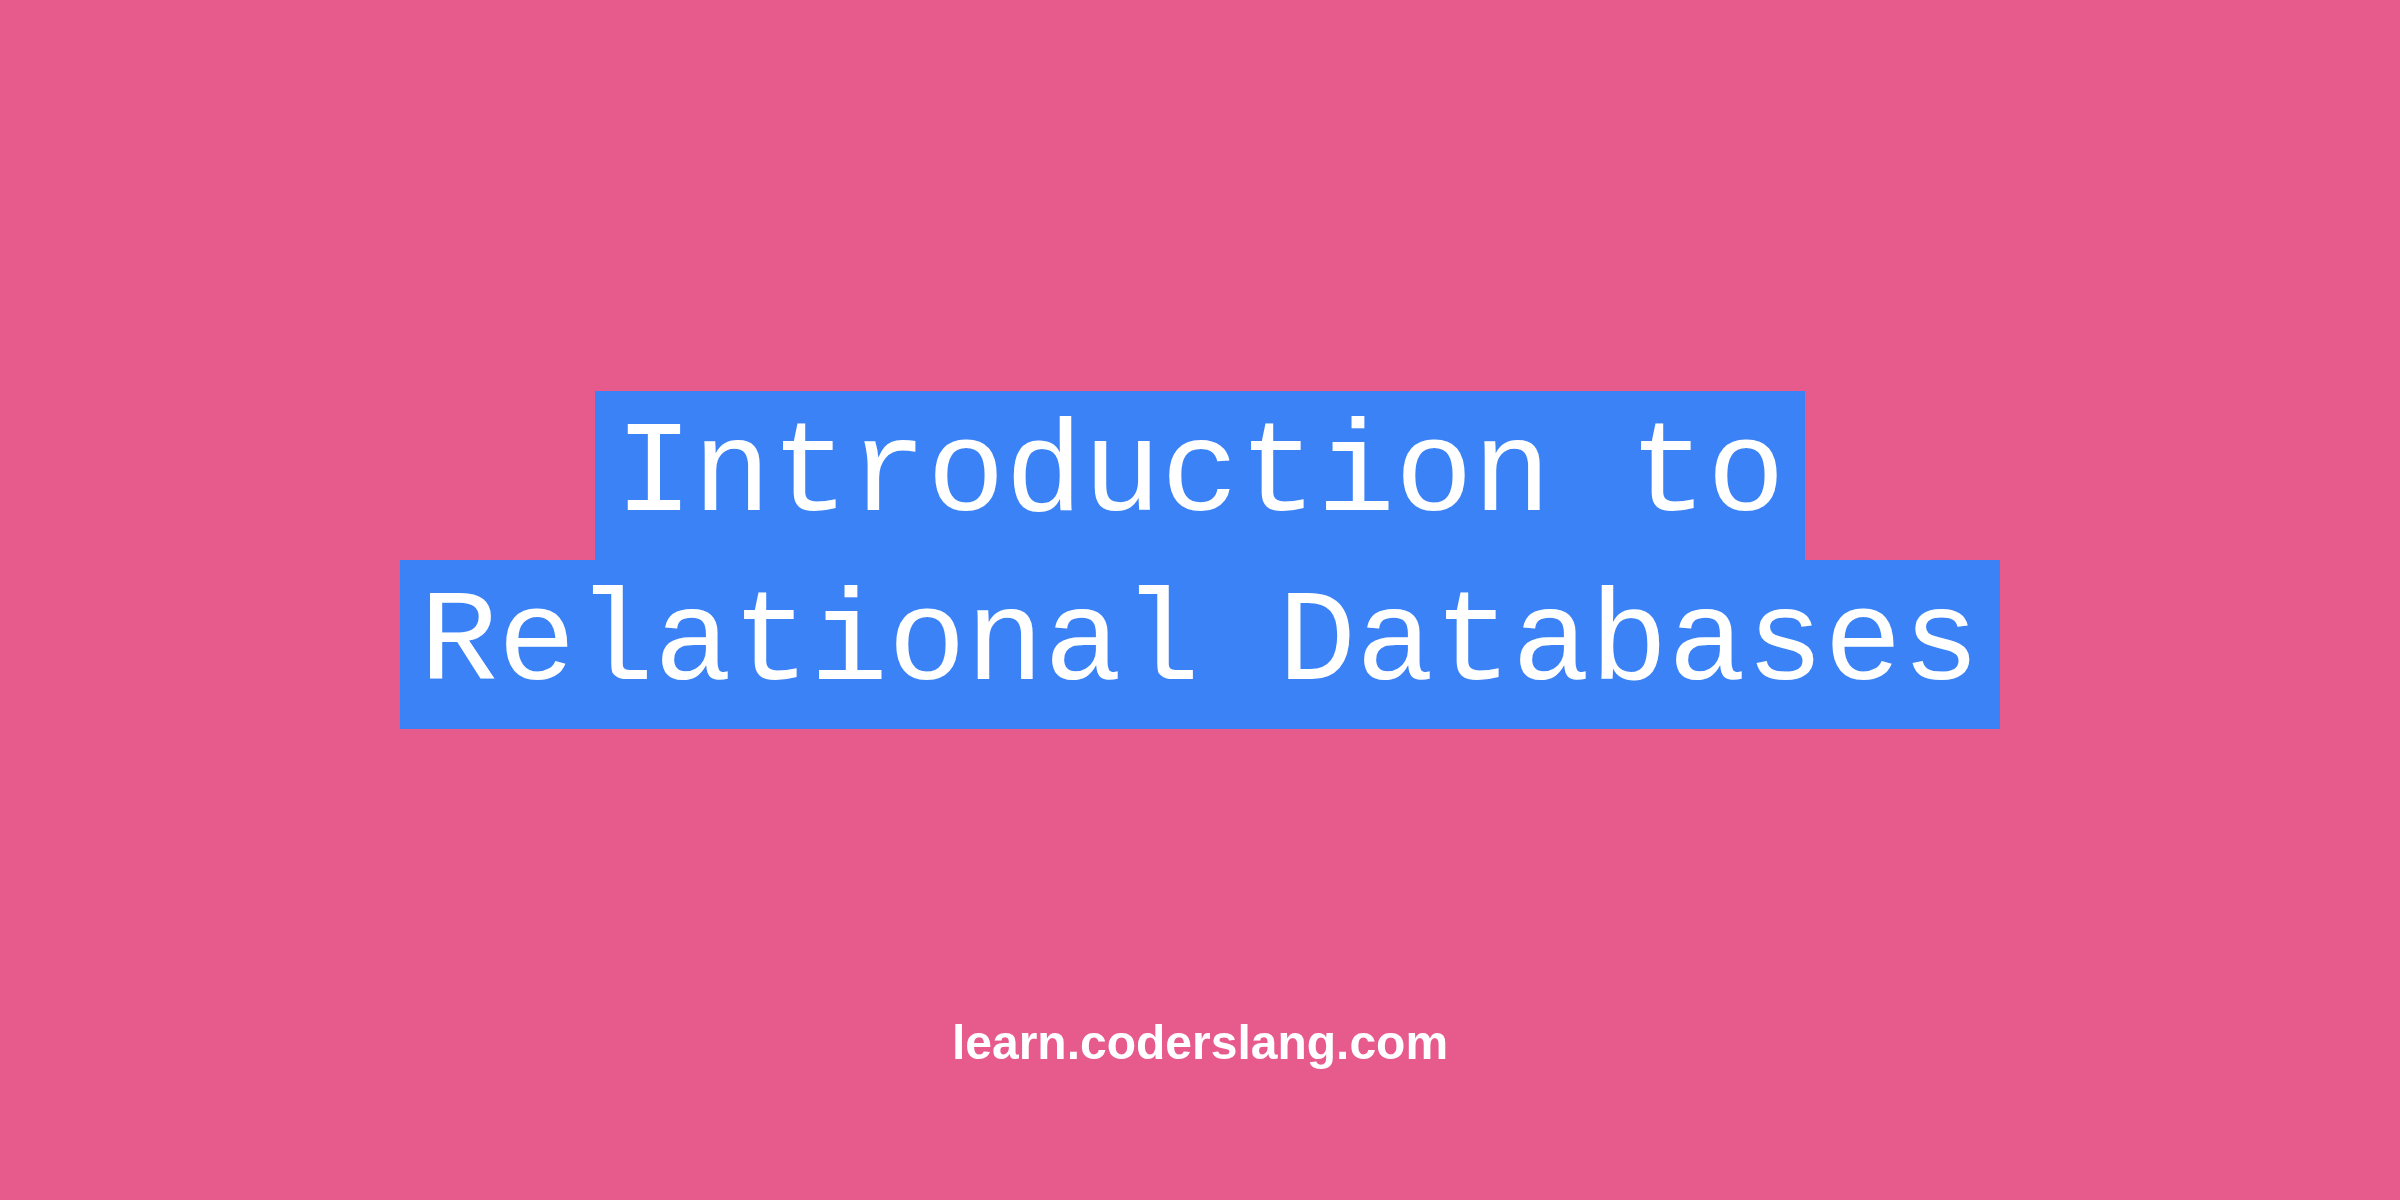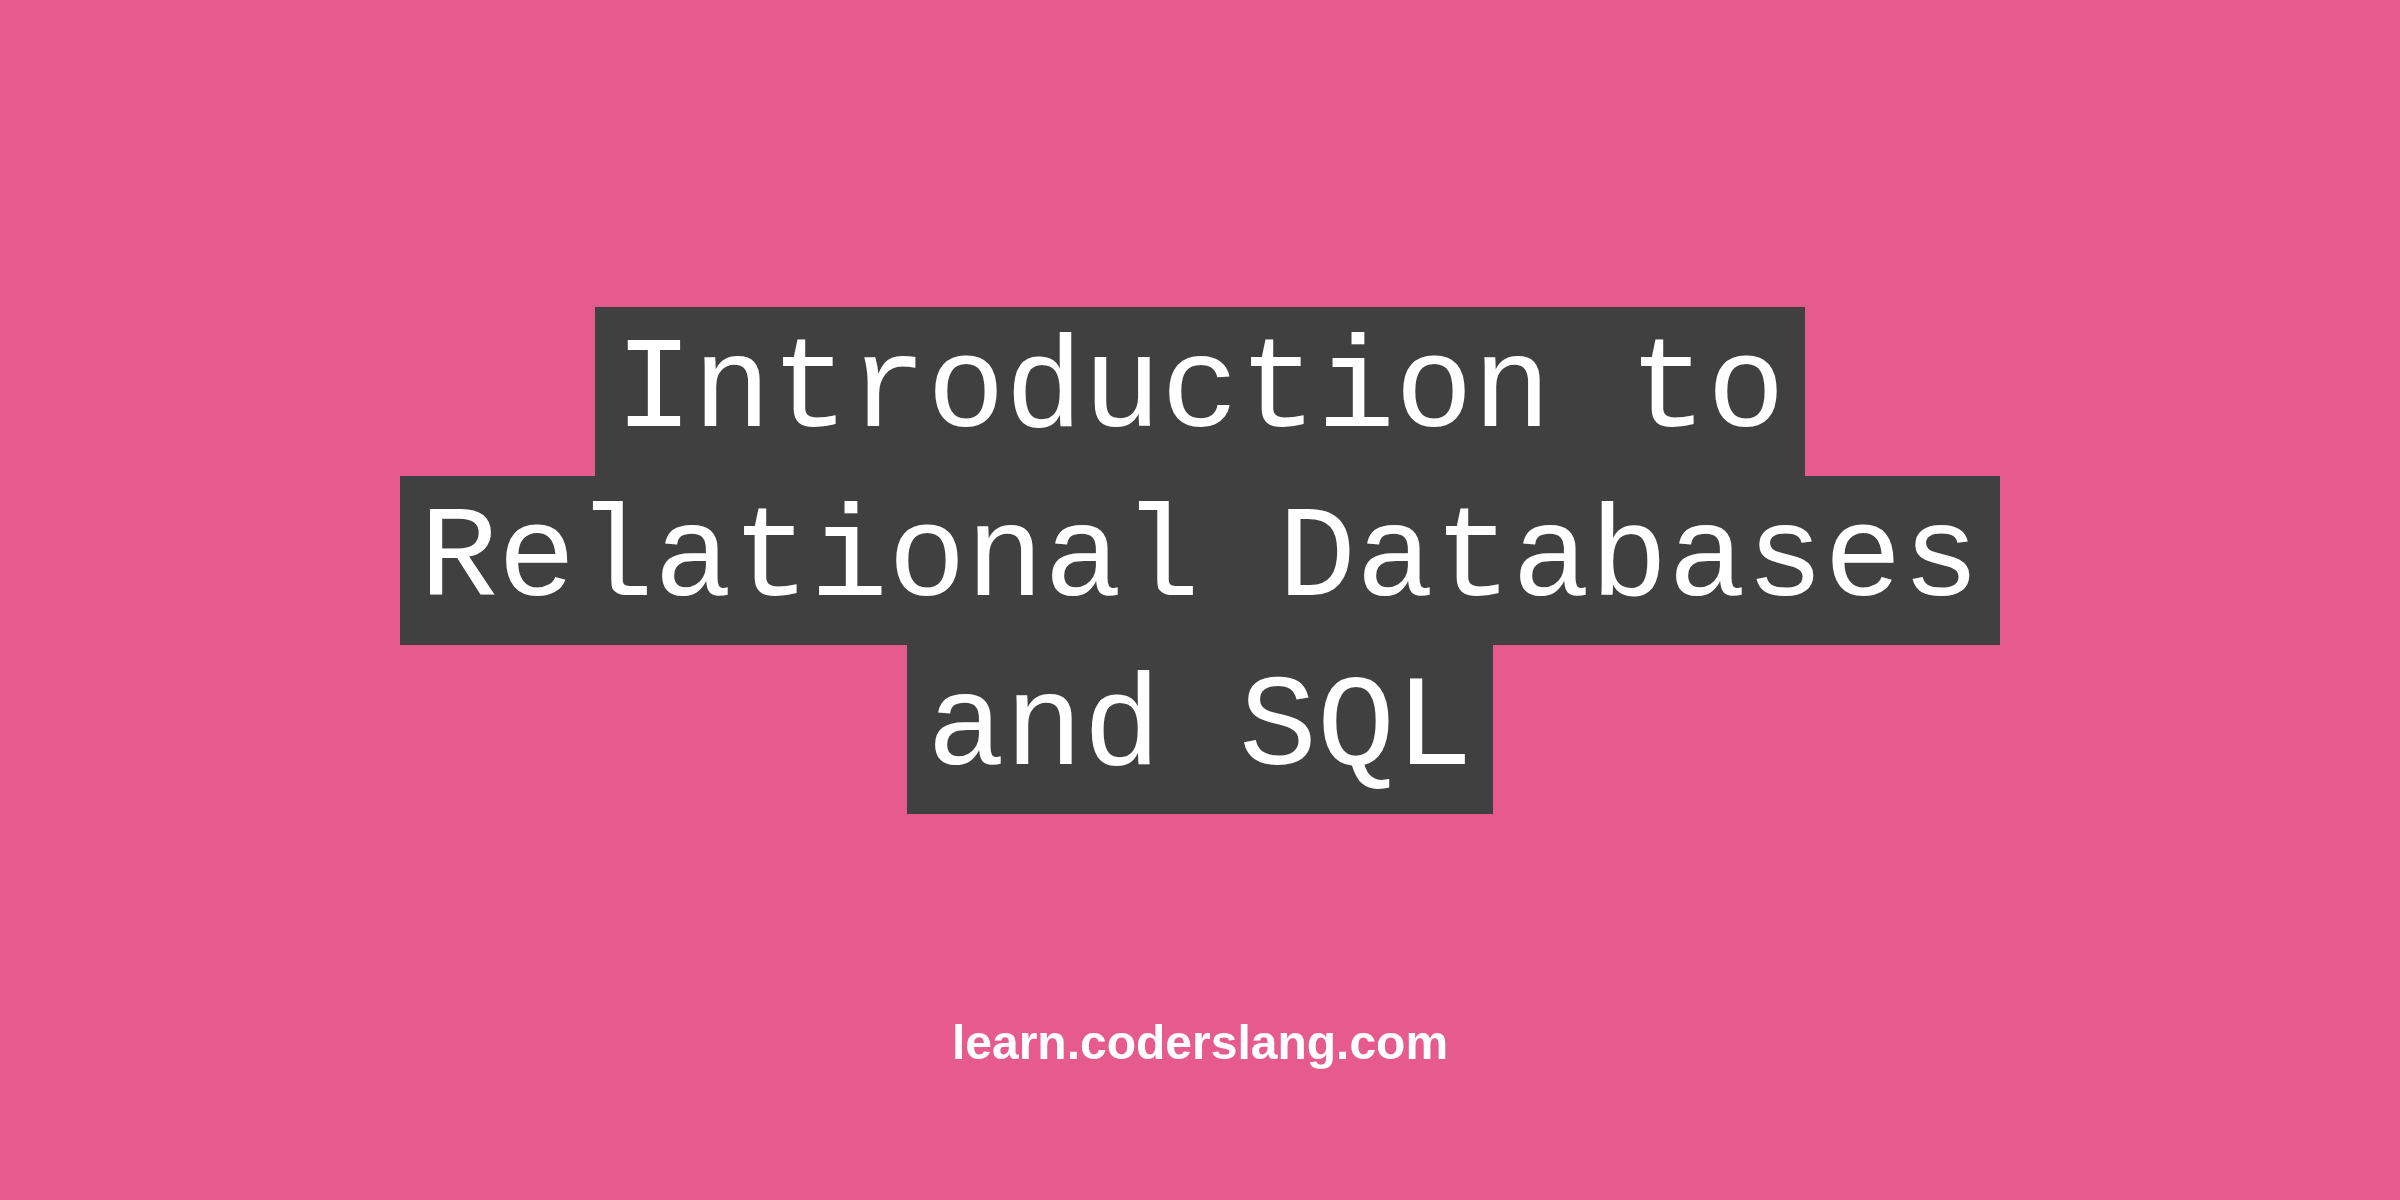--- a/index.html
+++ b/index.html
@@ -20,21 +20,21 @@
       overflow: hidden;
     }
     
     .title-container {
       text-align: center;
       margin-top: -80px;
     }
     
     .title-line {
       display: inline-block;
-      background-color: #404040;
+      background-color: #3b82f6;
       color: #ffffff;
       font-family: 'Courier New', Courier, monospace;
       font-size: 130px;
       font-weight: normal;
       line-height: 1.3;
       padding: 0 20px;
       white-space: nowrap;
     }
     
     .title-row {
@@ -55,18 +55,15 @@
 </head>
 <body>
 
 <div class="title-container">
   <div class="title-row">
     <span class="title-line">Introduction to</span>
   </div>
   <div class="title-row">
     <span class="title-line">Relational Databases</span>
   </div>
-  <div class="title-row">
-    <span class="title-line">and SQL</span>
-  </div>
 </div>
 
 <div class="footer">learn.coderslang.com</div>
 
 </body></html>

